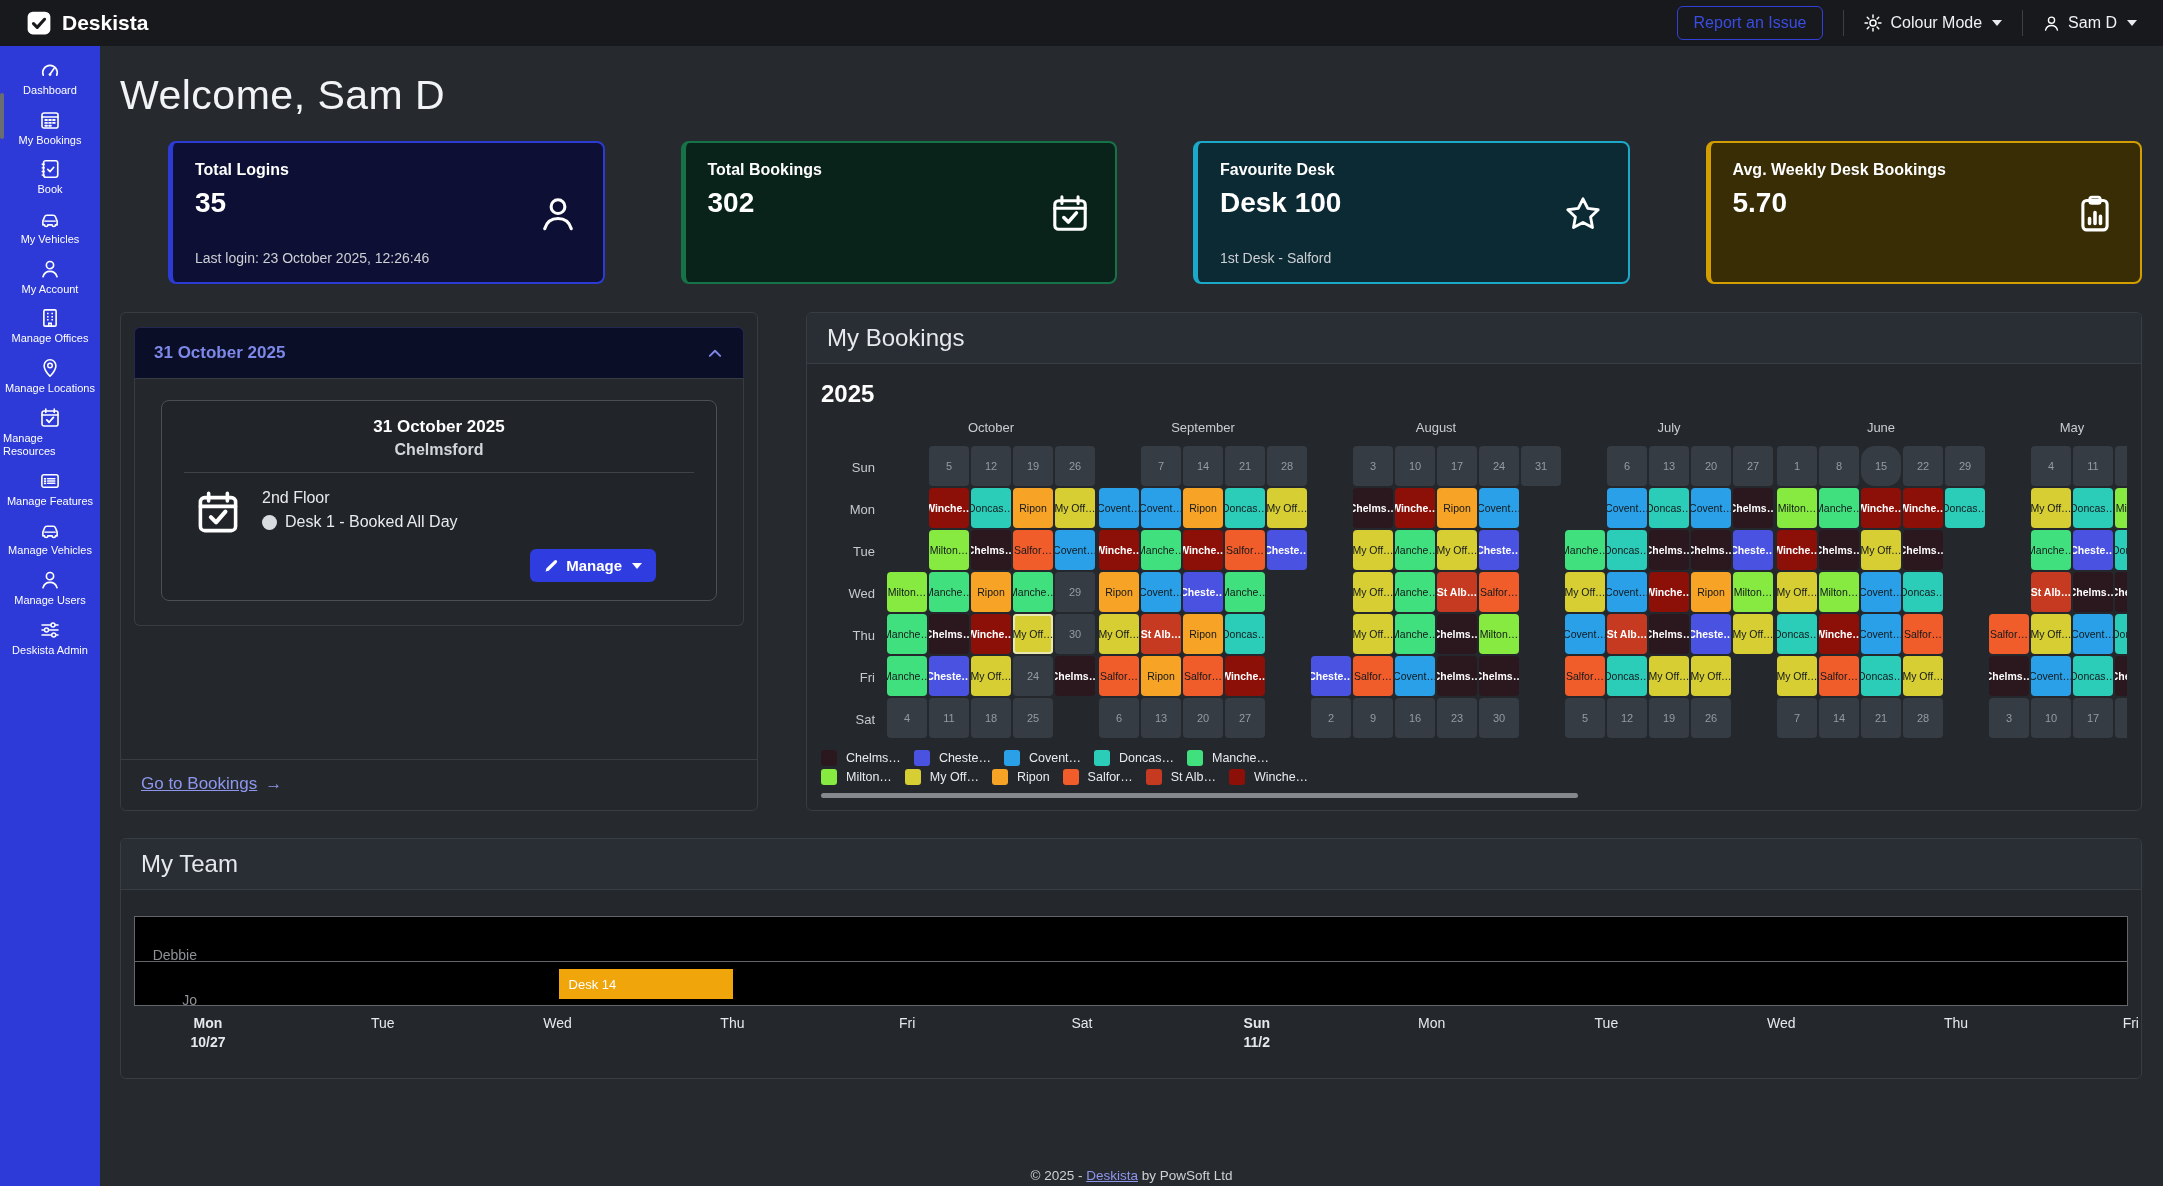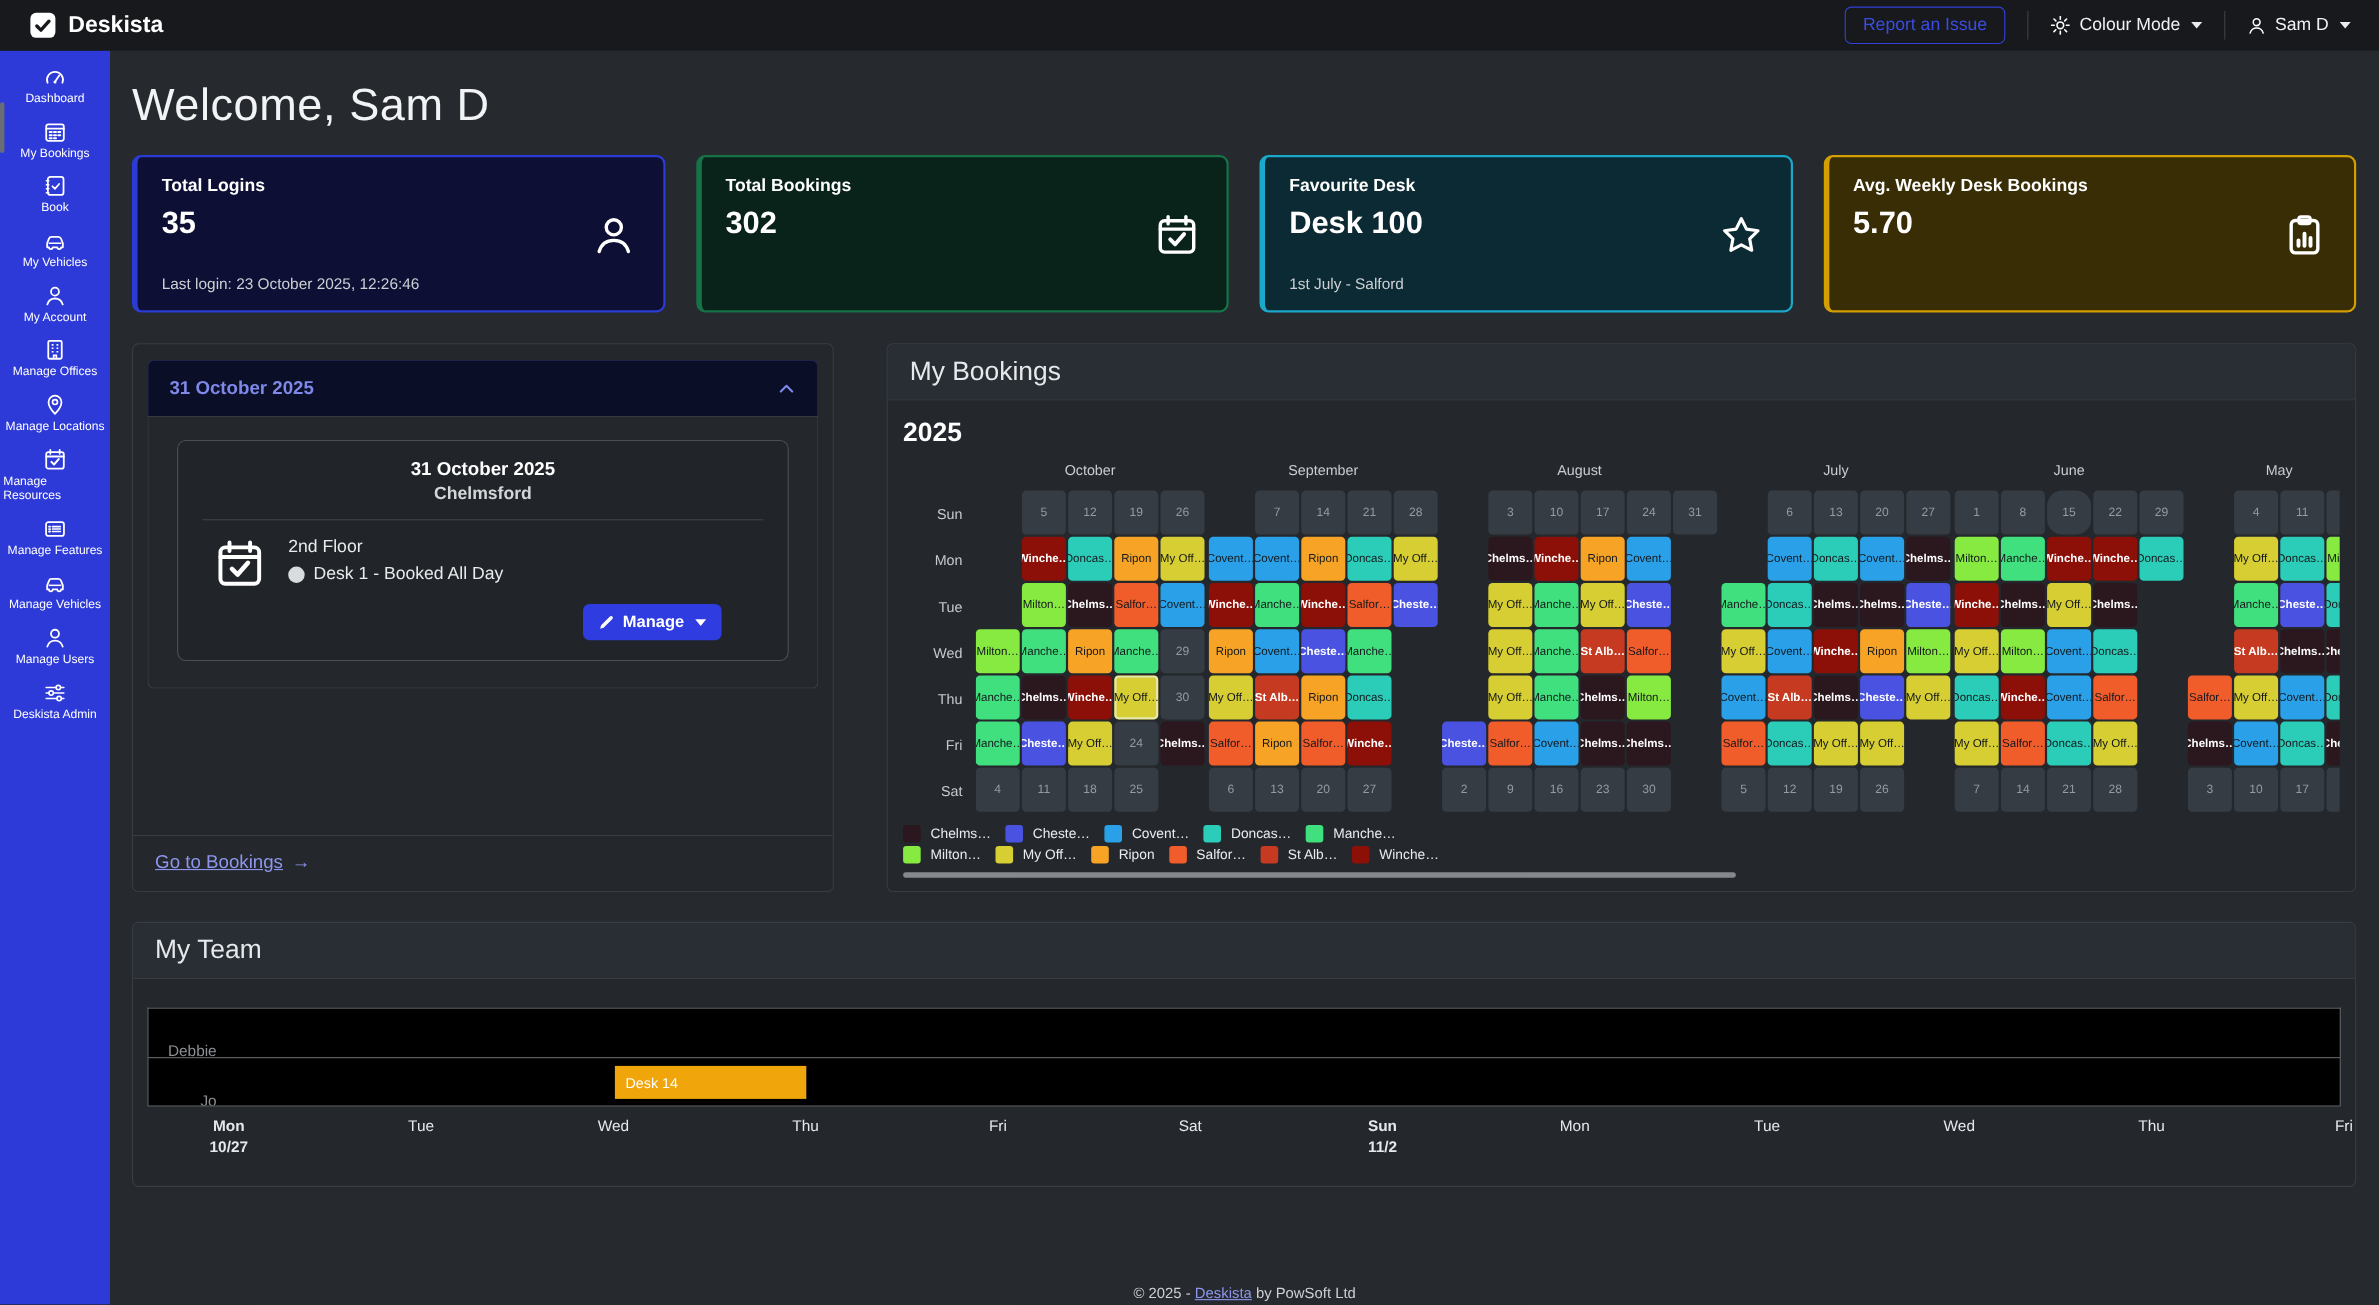--- a/index.html
+++ b/index.html
@@ -45,21 +45,21 @@
   
   .content { position:absolute; left:100px; top:46px; right:0; bottom:0; padding:12px 21px 0 20px; }
   .welcome { text-align:left; font-size:41px; font-weight:300; color:#f1f3f5; margin:14px 0 22px; letter-spacing:.5px; }
 
   
   .stats { display:flex; gap:28px; }
   .stat-card {
     flex:1; height:143px; border-radius:8px;
     border:2px solid; border-left-width:5px;
     padding:18px 26px 16px 22px;
-    display:flex; justify-content:space-between; align-items:center;
+    display:flex; justify-content:space-between; align-items:center;margin-left:48px;
   }
   .stat-text { display:flex; flex-direction:column; height:100%; }
   .stat-title { font-size:16px; font-weight:bold; color:#fff; }
   .stat-value { font-size:28px; font-weight:bold; color:#fff; margin-top:8px; }
   .stat-sub { font-size:14px; color:#ccd0d4; margin-top:auto; }
   .stat-ico { width:38px; height:38px; flex:none; }
 
   
   .panel-row { display:flex; gap:48px; margin-top:28px; align-items:stretch; }
   .panel { background:#24282d; border:1px solid #383d43; border-radius:6px; }
@@ -322,21 +322,21 @@
             <rect x="1.6" y="2.4" width="12.8" height="12" rx="1.6" stroke="#fff" stroke-width="1.3" stroke-linecap="round" stroke-linejoin="round"></rect>
             <path d="M4.6.8v2.8M11.4.8v2.8M1.6 5.6h12.8" stroke="#fff" stroke-width="1.3" stroke-linecap="round" stroke-linejoin="round"></path>
             <path d="M5.4 9.5l1.9 1.9 3.4-3.9" stroke="#fff" stroke-width="1.5" stroke-linecap="round" stroke-linejoin="round"></path>
           </svg>
         </span>
       </div>
       <div class="stat-card" style="background: rgb(12, 42, 51); border-color: rgb(27, 168, 201);">
         <div class="stat-text">
           <div class="stat-title">Favourite Desk</div>
           <div class="stat-value">Desk 100</div>
-          <div class="stat-sub">1st July - Salford</div>
+          <div class="stat-sub">1st Desk - Salford</div>
         </div>
         <span class="stat-ico">
           <svg viewBox="0 0 16 16" width="100%" height="100%" fill="none">
             <path d="M8 1.6l2 4 4.4.6-3.2 3.1.8 4.4L8 11.6l-4 2.1.8-4.4L1.6 6.2 6 5.6z" stroke="#fff" stroke-width="1.2" stroke-linejoin="round"></path>
           </svg>
         </span>
       </div>
       <div class="stat-card" style="background: rgb(57, 45, 5); border-color: rgb(211, 158, 0);">
         <div class="stat-text">
           <div class="stat-title">Avg. Weekly Desk Bookings</div>

